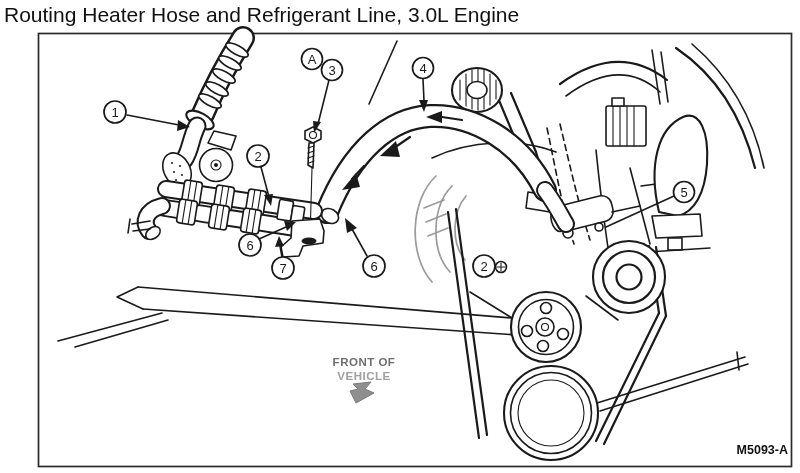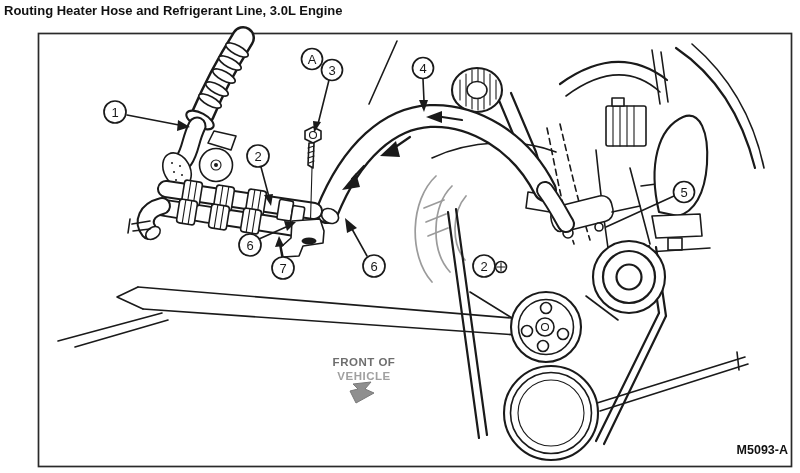--- a/index.html
+++ b/index.html
@@ -1,18 +1,18 @@
 <!DOCTYPE html>
 <html><head>
 <meta charset="utf-8">
 <style>
   html,body{margin:0;padding:0;background:#fff;}
   .page{position:relative;width:800px;height:473px;background:#fff;overflow:hidden;
         font-family:"Liberation Sans",sans-serif;}
-  .title{position:absolute;left:4px;top:3px;font-size:13px;font-weight:bold;
+  .title{position:absolute;left:4px;top:3px;font-size:21px;font-weight:normal;
          color:#111;letter-spacing:0px;white-space:nowrap;}
   svg{position:absolute;left:0;top:0;}
   svg text{font-family:"Liberation Sans",sans-serif;}
   .k{stroke:#1a1a1a;fill:none;stroke-width:1.6;stroke-linecap:round;stroke-linejoin:round;}
   .k1{stroke:#1a1a1a;fill:none;stroke-width:1.1;stroke-linecap:round;}
   .k2{stroke:#1a1a1a;fill:none;stroke-width:2.2;stroke-linecap:round;stroke-linejoin:round;}
   .w{stroke:#1a1a1a;fill:#fff;stroke-width:1.6;stroke-linejoin:round;}
   .w2{stroke:#1a1a1a;fill:#fff;stroke-width:2.1;stroke-linejoin:round;}
   .g{stroke:#9b9b9b;fill:none;stroke-width:1.7;stroke-linecap:round;}
   .dash{stroke-dasharray:6 4.5;}

